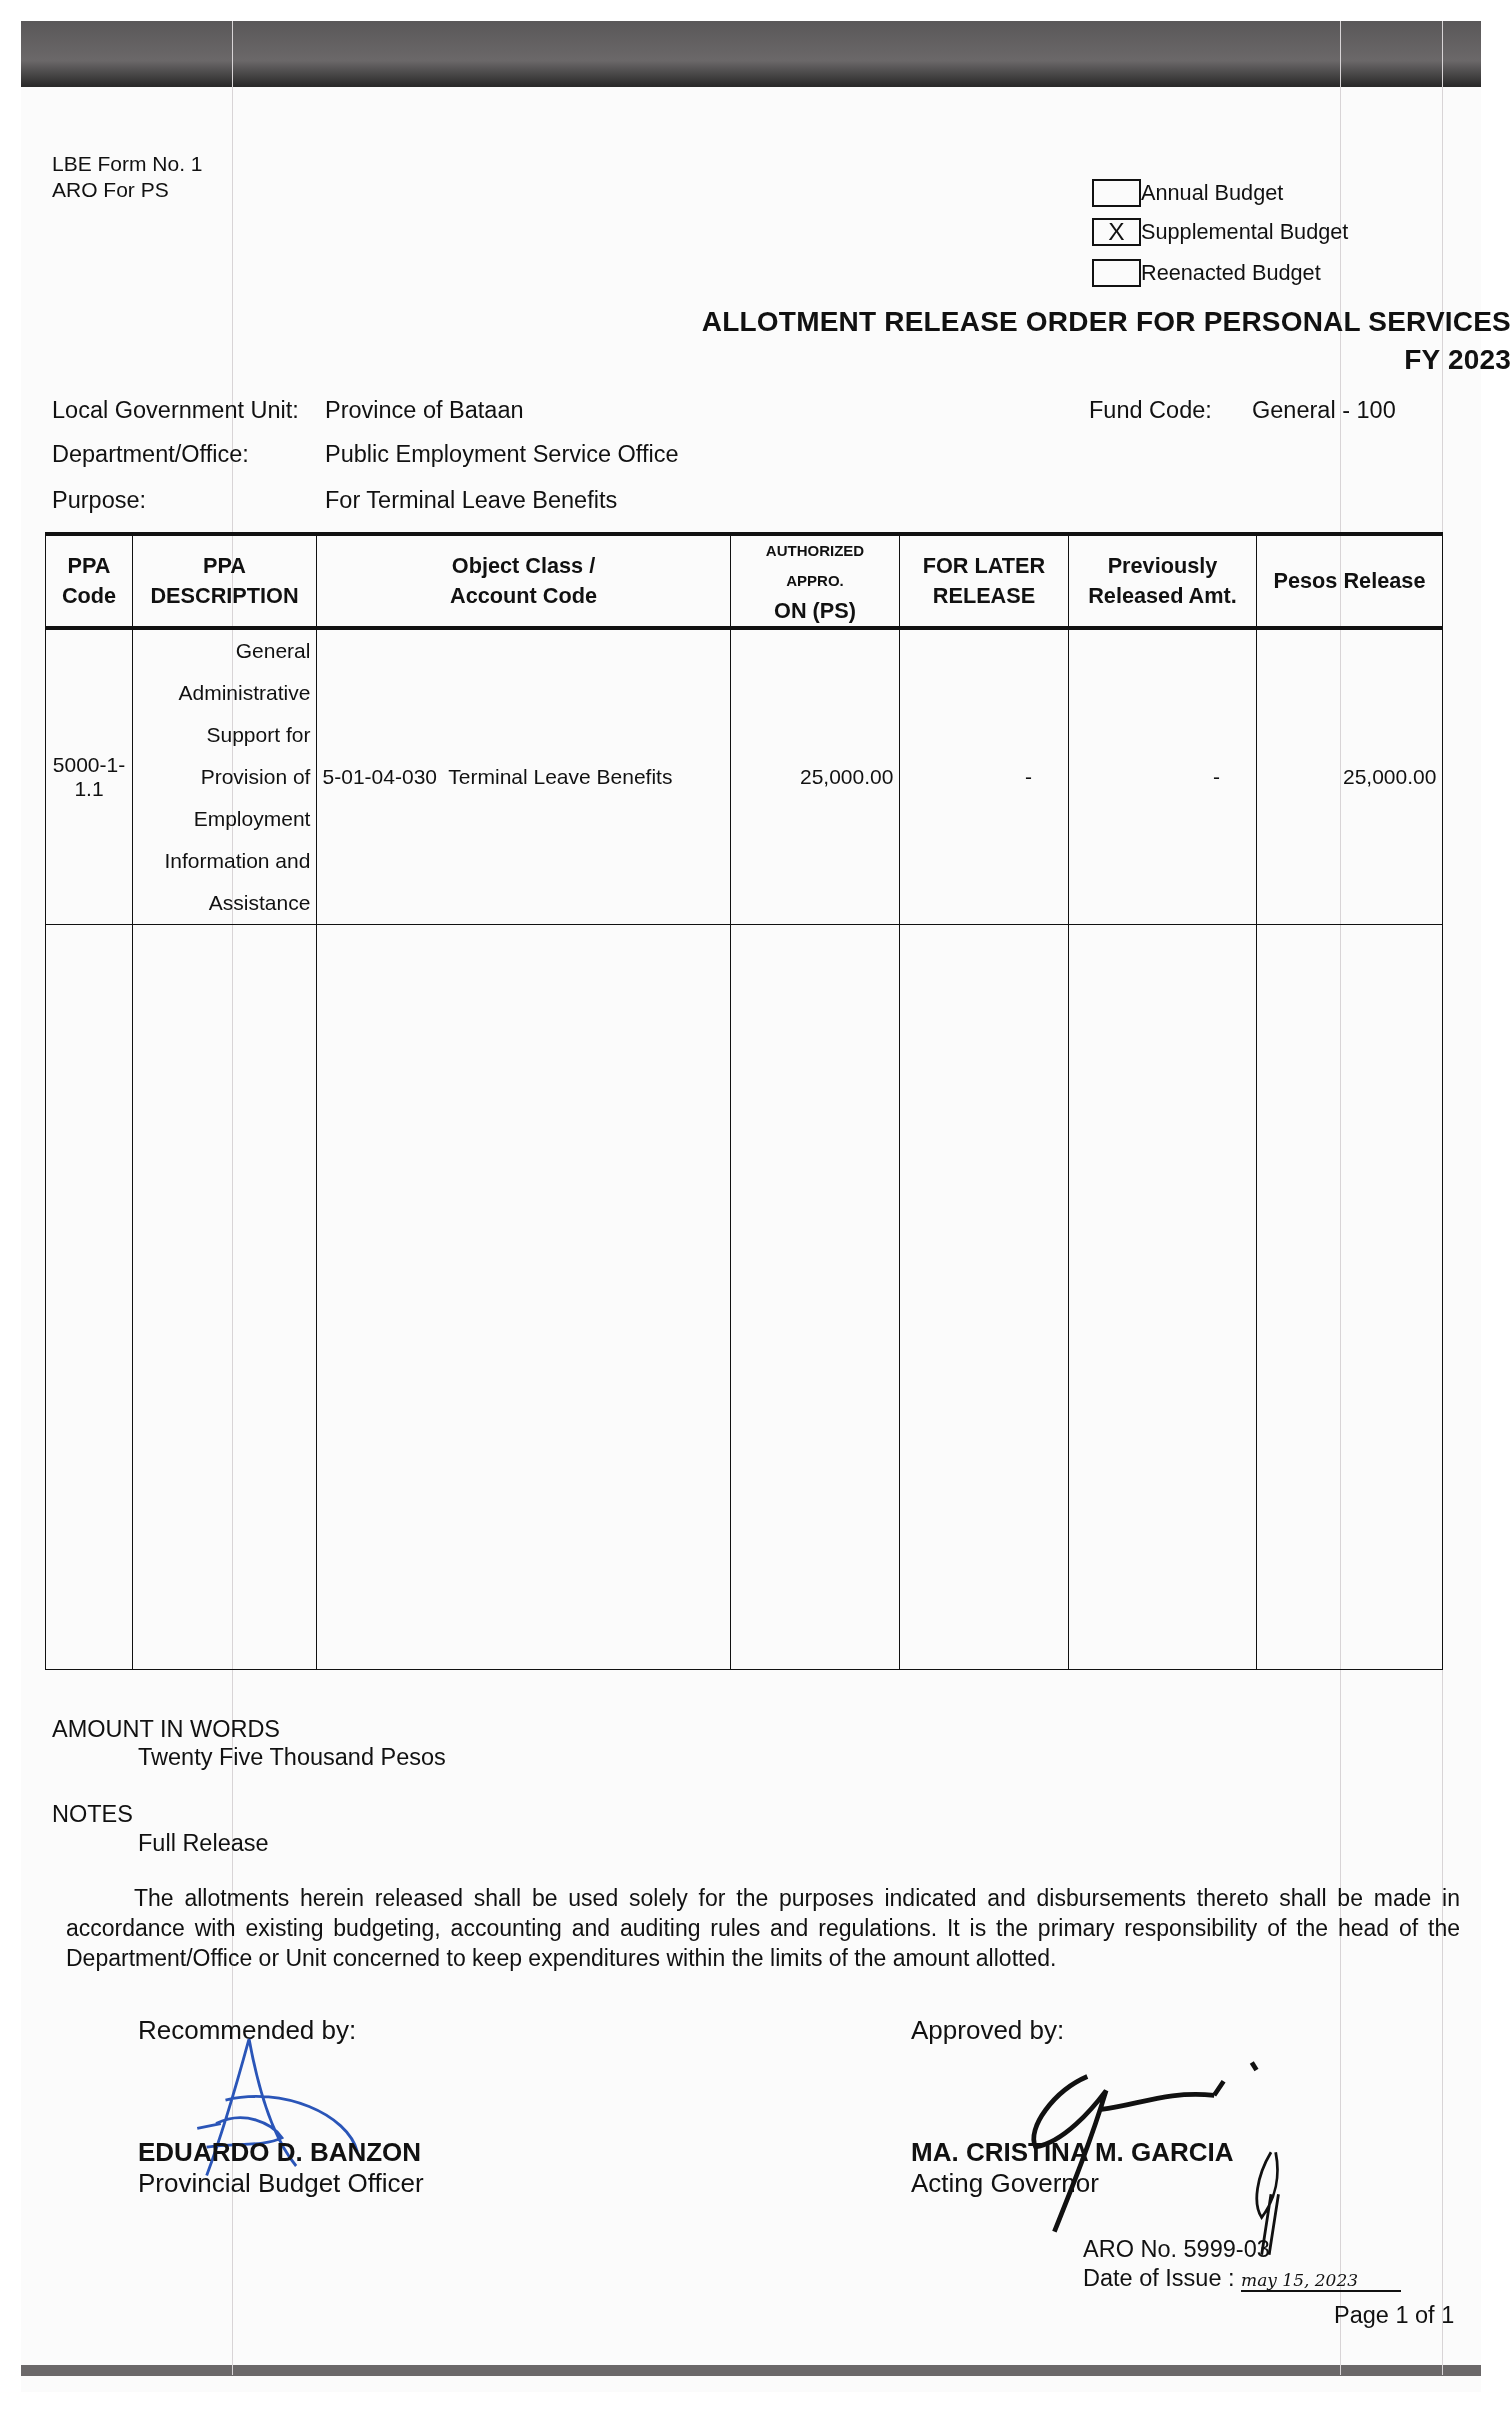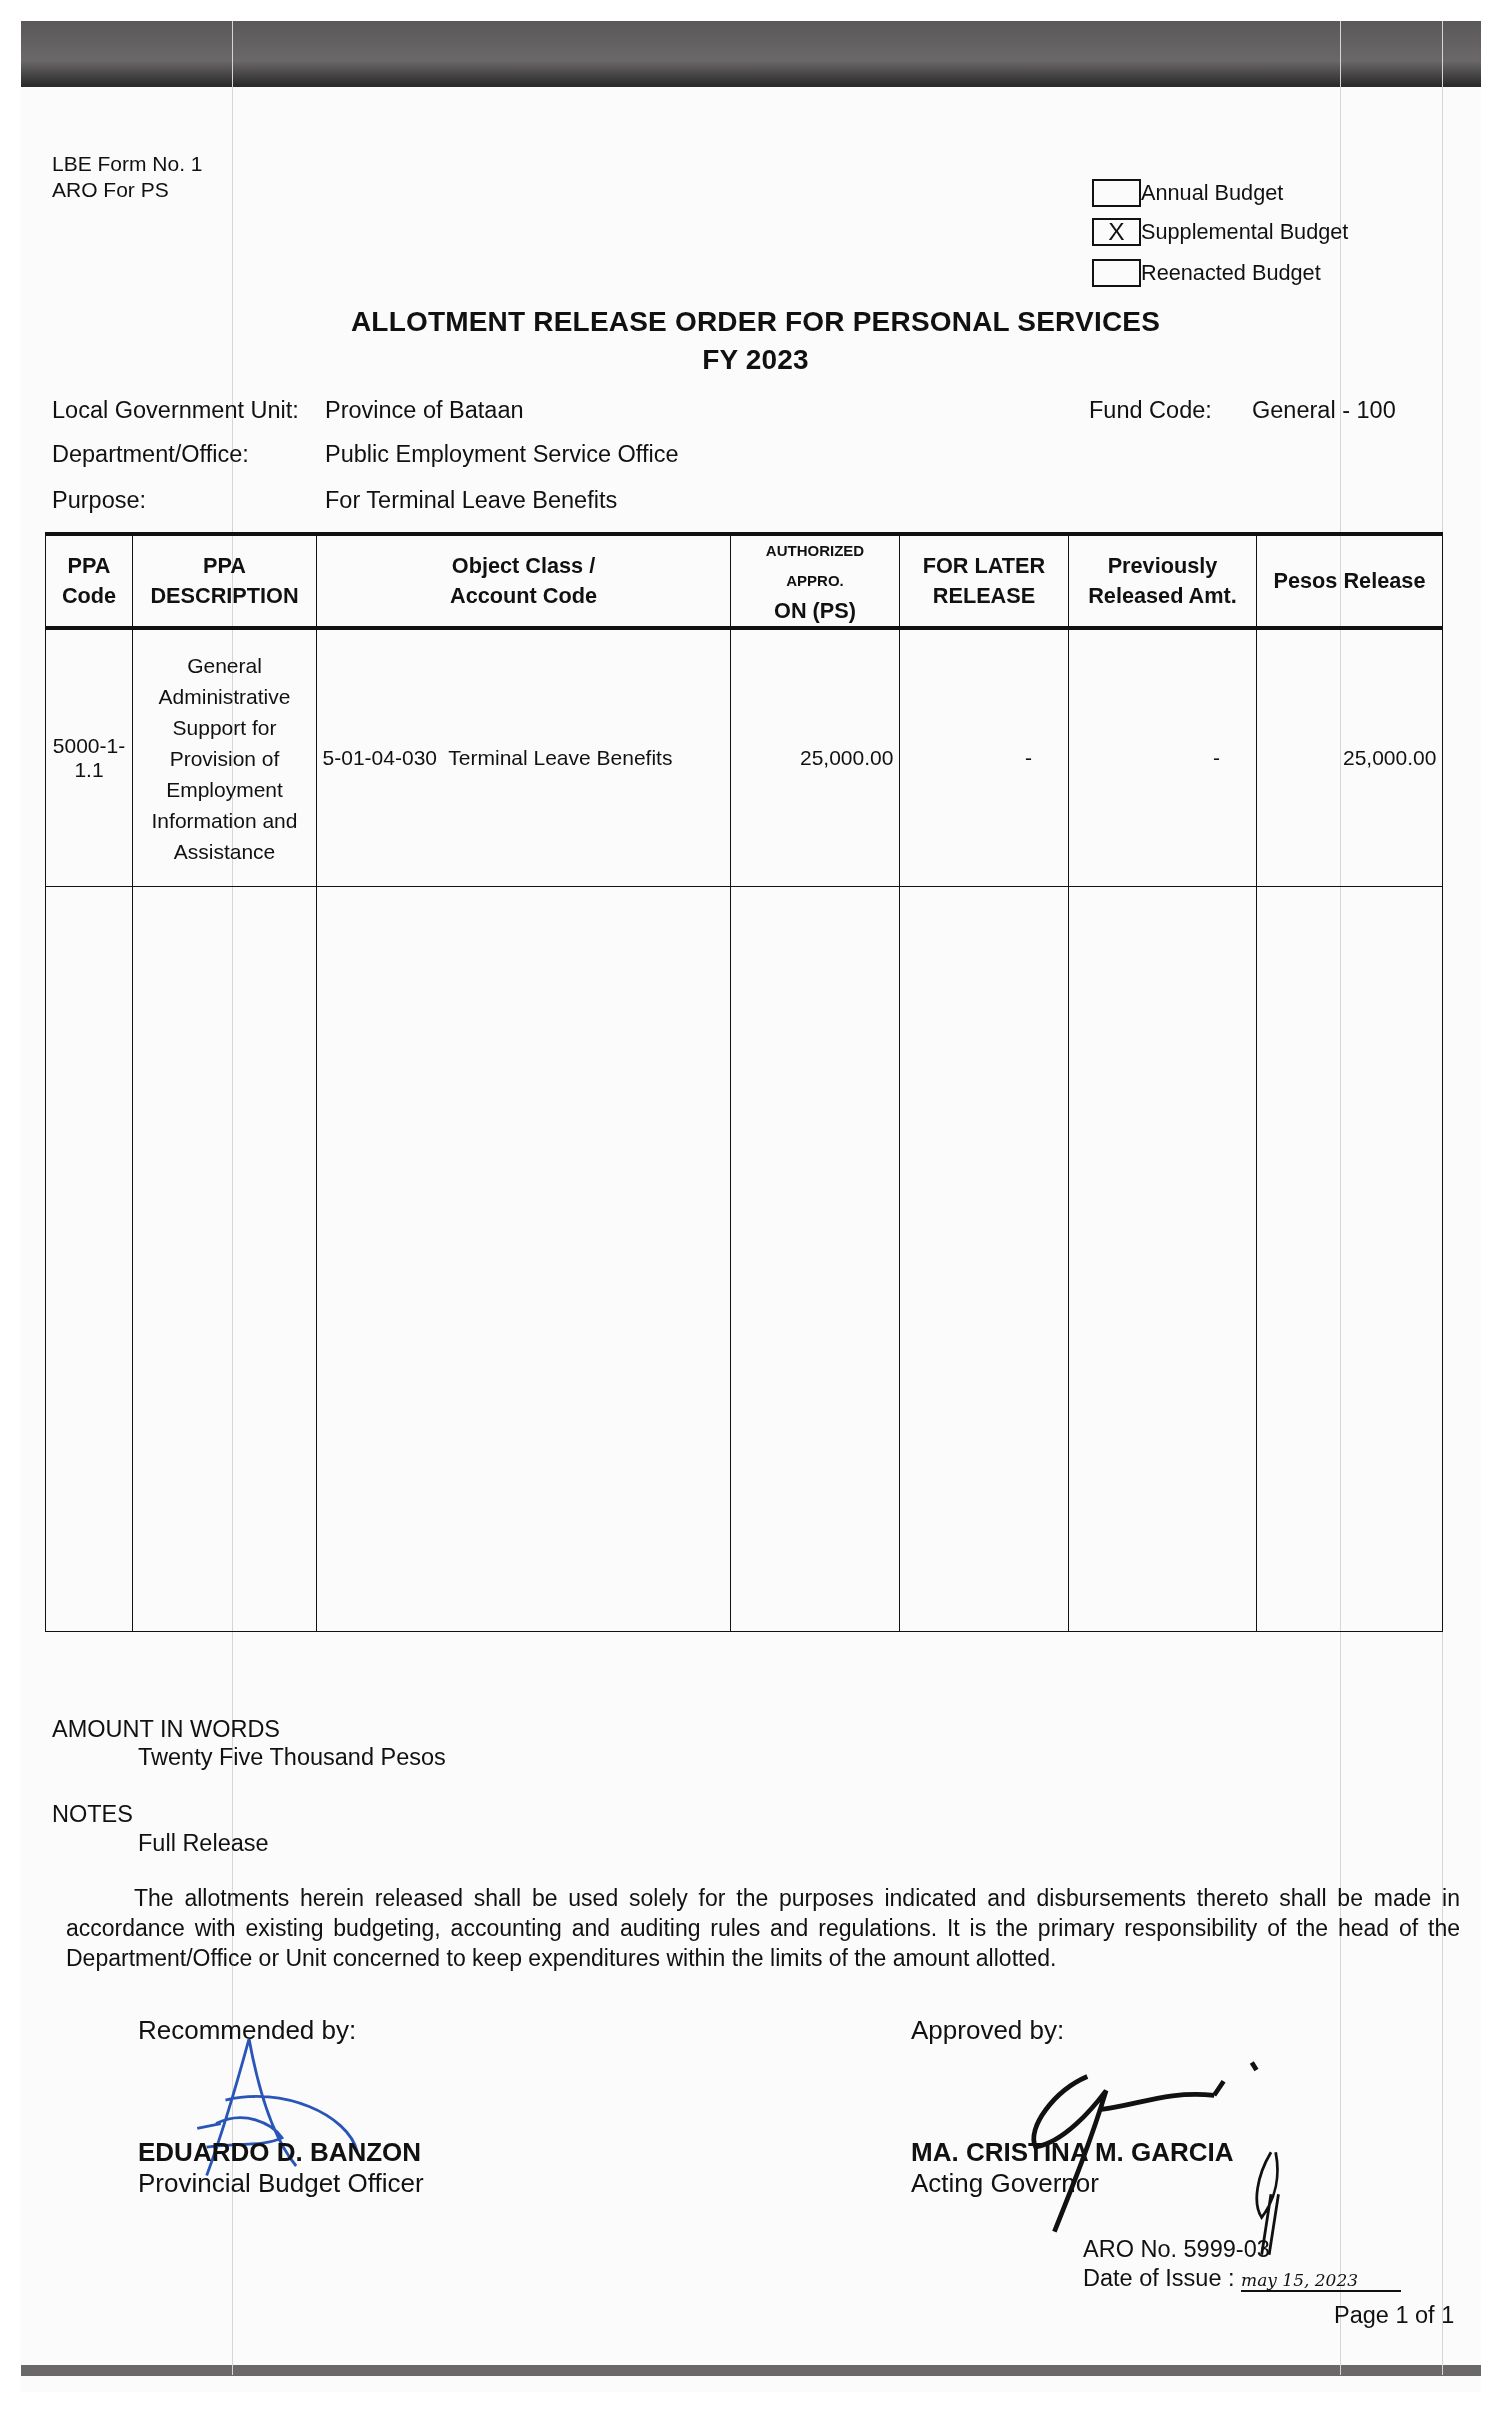--- a/index.html
+++ b/index.html
@@ -28,21 +28,21 @@
 
   .chk-row { position: absolute; left: 1092px; display: flex; align-items: center; gap: 0; }
   .chk-box {
     width: 49px; height: 28px; border: 2.8px solid #111; box-sizing: border-box;
     display: flex; align-items: center; justify-content: center;
     font-size: 24.5px; line-height: 1;
   }
   .chk-label { font-size: 21.7px; }
 
   .title {
-    position: absolute; left: 0; width: 1511px; text-align: center;
+    position: absolute; left: 0; width: 1511px; text-align: right;
     font-weight: bold; font-size: 28px; letter-spacing: 0.2px;
   }
 
   .info-label { position: absolute; left: 52px; font-size: 23.5px; }
   .info-value { position: absolute; left: 325px; font-size: 23.5px; }
 
   table.aro {
     position: absolute; left: 45px; top: 532px; width: 1398px;
     border-collapse: collapse; table-layout: fixed; padding-left: 44px;
   }
@@ -53,21 +53,21 @@
     height: 83px; font-size: 21.7px; font-weight: bold; text-align: center; line-height: 30px;
     border-bottom: 4.7px solid #111; border-top: 4.7px solid #111;
   }
   .th-small { font-size: 15px !important; }
   table.aro td { font-size: 21px; }
   .row-data td { height: 256px; }
   .row-total td { height: 47px; font-weight: bold; border-top: 4.7px solid #111; border-bottom: 4.7px solid #111; }
   .row-blank td { height: 744px; border-bottom: 3.8px solid #111; }
   .c { text-align: center; }
   .r { text-align: right; }
-  .desc { text-align: center; line-height: 31px; }
+  .desc { text-align: right; line-height: 42px; }
 
   .section-label { position: absolute; left: 52px; font-size: 23.5px; }
   .section-value { position: absolute; left: 138px; font-size: 23.5px; }
   .disclaimer {
     position: absolute; left: 66px; top: 1883px; width: 1394px;
     font-size: 23px; line-height: 30px; text-align: justify;
     text-indent: 68px;
   }
   .sig-label { position: absolute; font-size: 26px; }
   .sig-name { position: absolute; font-size: 26px; font-weight: bold; text-align: right; }

